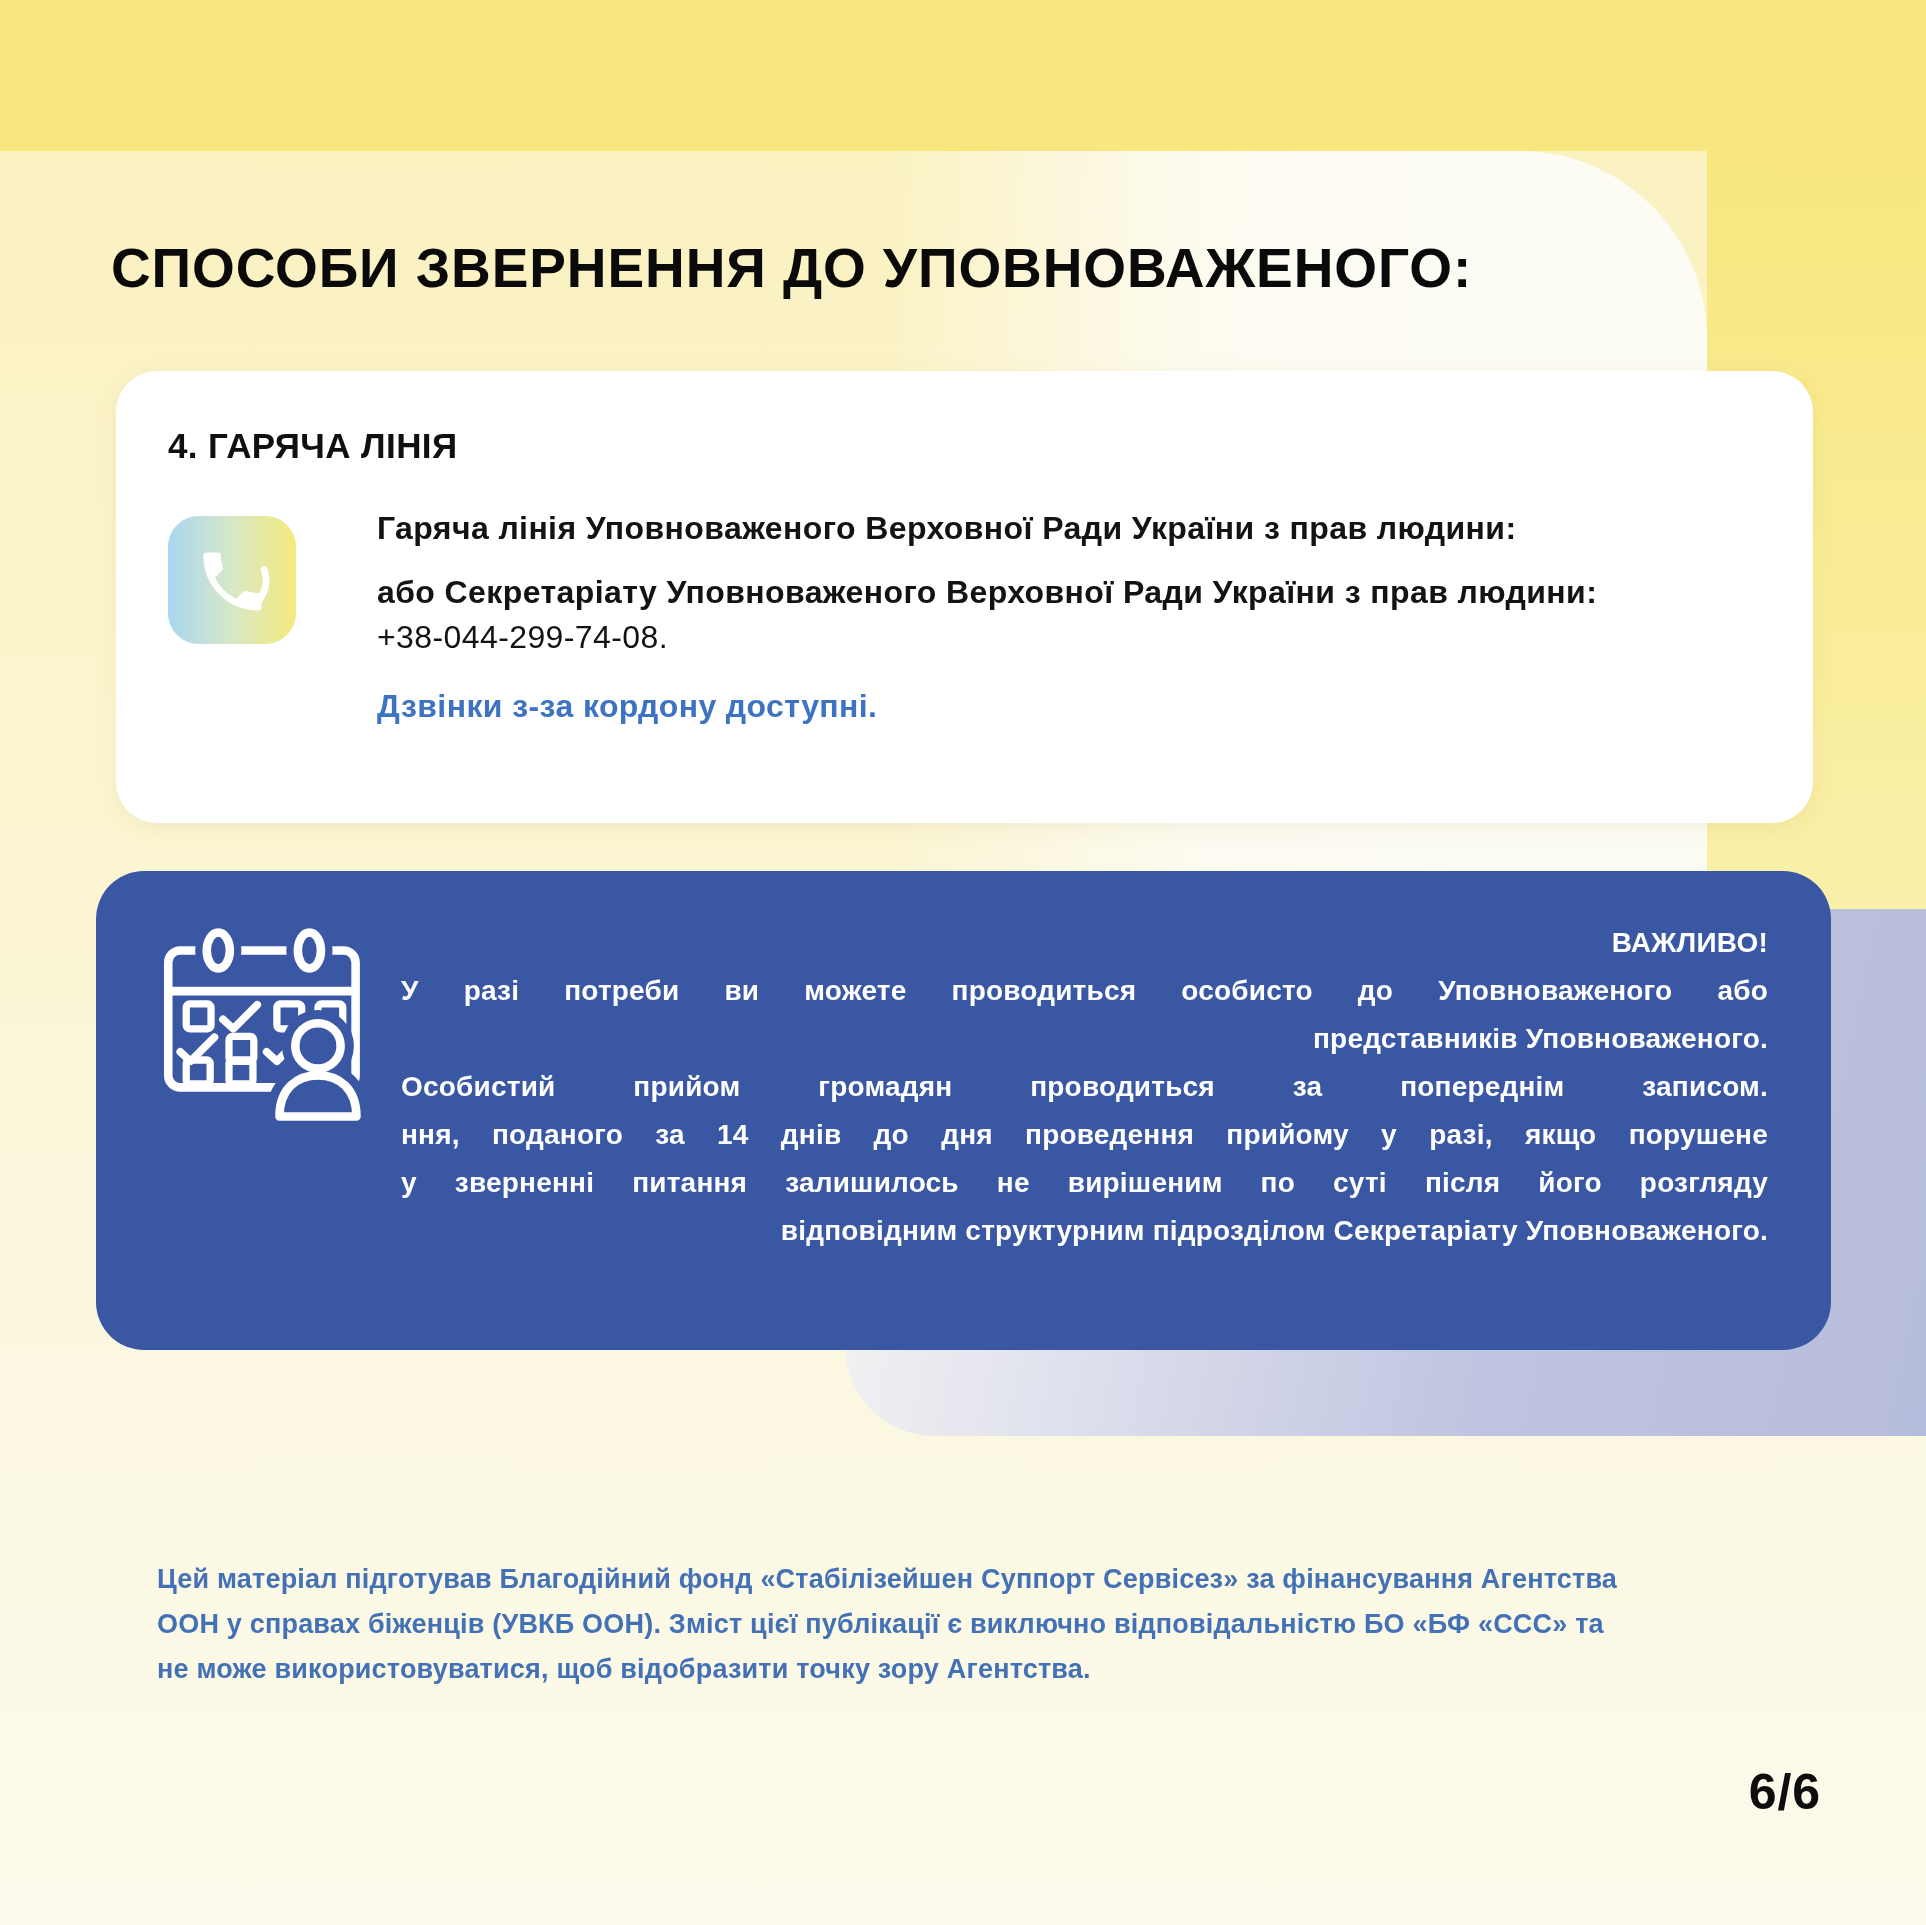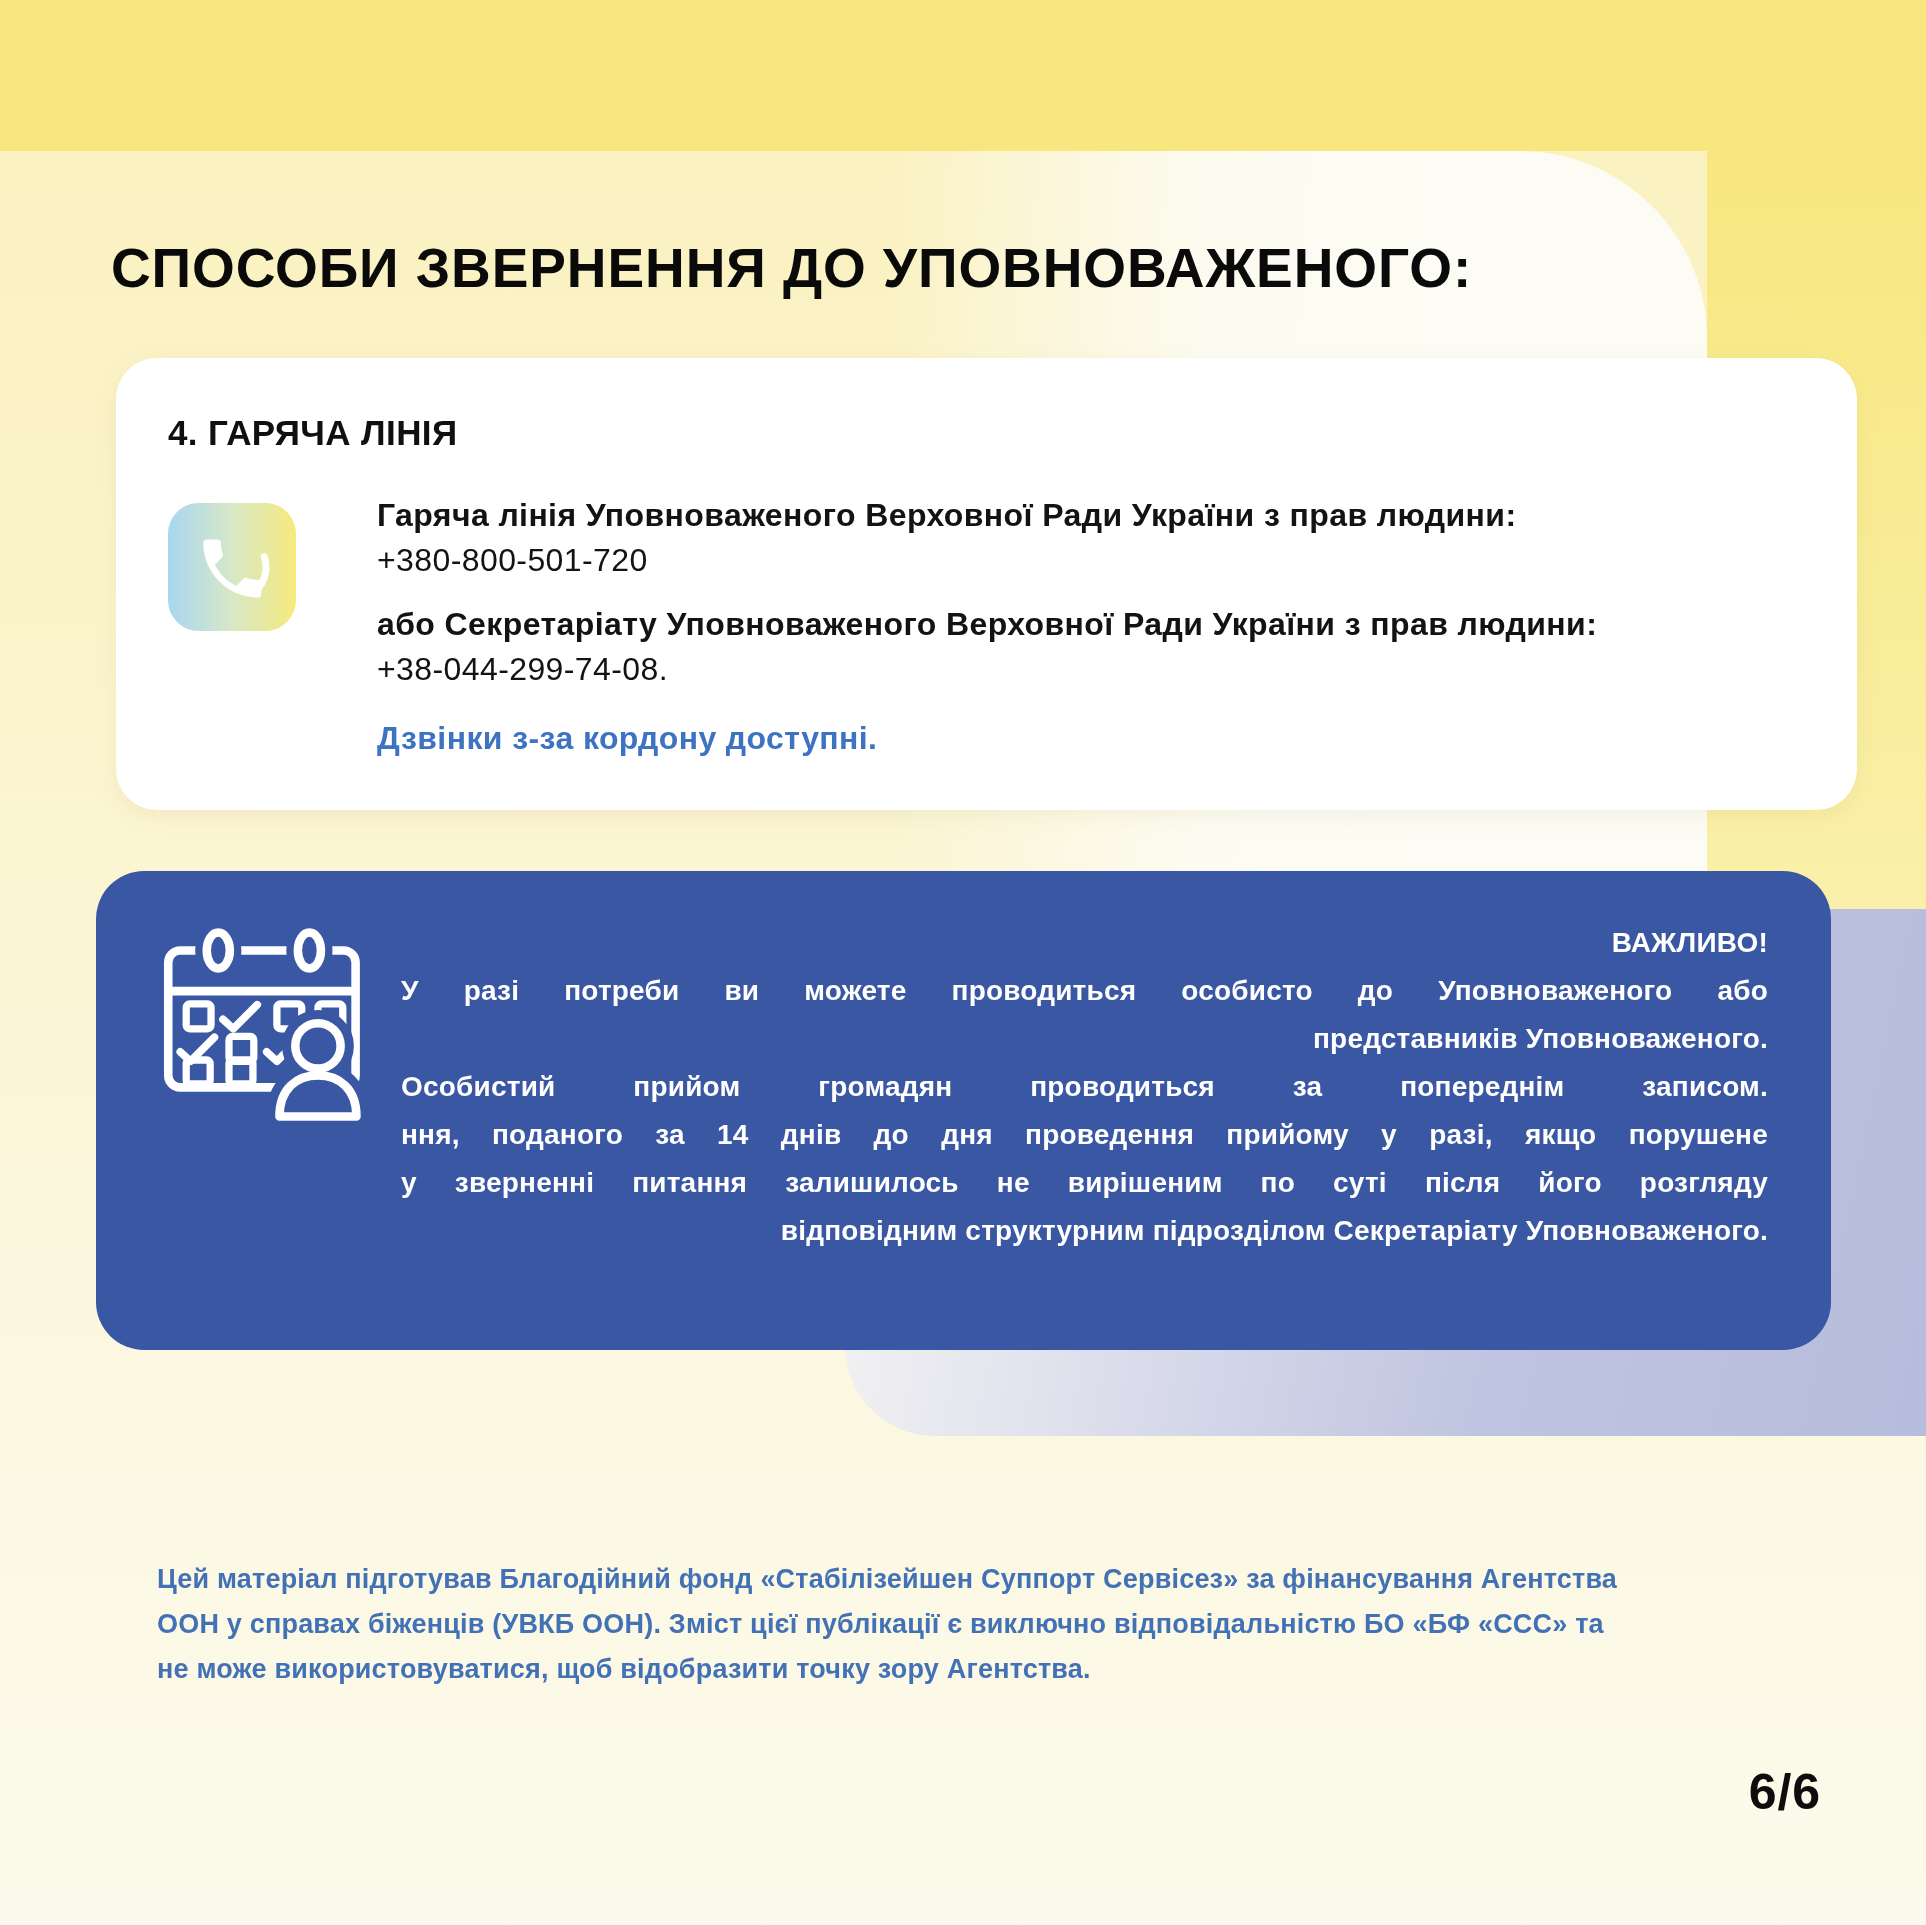--- a/index.html
+++ b/index.html
@@ -14,22 +14,22 @@
   .cream-shape{position:absolute;left:890px;top:151px;width:817px;height:759px;
     border-top-right-radius:188px;
     background:linear-gradient(90deg,rgba(253,252,244,0) 0%,rgba(253,252,244,.92) 38%,#FDFCF4 70%);}
   .lavender-shape{position:absolute;left:845px;top:909px;width:1081px;height:527px;
     border-bottom-left-radius:90px;
     background:linear-gradient(102deg,#F8F7F4 0%,#DCDEEC 30%,#BFC4E0 62%,#B6BCDB 100%);}
 
   .page-title{position:absolute;left:103px;top:228px;margin:8px;
     font-size:55px;font-weight:bold;letter-spacing:0.9px;color:#0A0A0A;}
 
-  .white-card{position:absolute;left:116px;top:358px;width:1697px;height:452px;
-    background:#FFFFFF;border-radius:41px;box-shadow:0 6px 21.4px rgba(160,150,100,.10);padding-left:44px;}
+  .white-card{position:absolute;left:116px;top:371px;width:1697px;height:452px;
+    background:#FFFFFF;border-radius:41px;box-shadow:0 6px 21.4px rgba(160,150,100,.10);}
   .white-card .heading{position:absolute;left:52px;top:55px;margin:0;
     font-size:35px;font-weight:bold;letter-spacing:0.4px;color:#101010;}
   .phone-badge{position:absolute;left:52px;top:145px;width:128px;height:128px;}
   .phone-badge svg{display:block;width:128px;height:128px;}
   .hotline-text{position:absolute;left:261px;top:135px;width:1395px;
     font-size:32px;line-height:45px;color:#131313;letter-spacing:0.4px;}
   .hotline-text .b{font-weight:bold;}
   .hotline-text .num{font-weight:normal;}
   .hotline-text .p2{margin-top:19px;}
   .hotline-text .note{margin-top:24px;font-weight:bold;color:#3E73C2;}
@@ -73,21 +73,20 @@
           </linearGradient>
         </defs>
         <rect x="0" y="0" width="100" height="100" rx="24" fill="url(#pg)"></rect>
         <circle cx="50" cy="50" r="26.5" fill="none" stroke="#FFFFFF" stroke-width="5.5" stroke-linecap="round" stroke-dasharray="26 140.5" transform="rotate(-18 50 50)"></circle>
         <path transform="translate(20 21) scale(2.52)" fill="#FFFFFF" d="M6.62 10.79c1.44 2.83 3.76 5.14 6.59 6.59l2.2-2.21c.27-.27.67-.36 1.02-.24 1.12.37 2.33.57 3.57.57.55 0 1 .45 1 1V20c0 .55-.45 1-1 1-9.39 0-17-7.61-17-17 0-.55.45-1 1-1h3.5c.55 0 1 .45 1 1 0 1.25.2 2.45.57 3.57.11.35.03.74-.25 1.02l-2.2 2.2z"></path>
       </svg>
     </div>
 
     <div class="hotline-text">
       <div class="b">Гаряча лінія Уповноваженого Верховної Ради України з прав людини:</div>
-      <div class="num">+380-800-501-720</div>
       <div class="b p2">або Секретаріату Уповноваженого Верховної Ради України з прав людини:</div>
       <div class="num">+38-044-299-74-08.</div>
       <div class="note">Дзвінки з-за кордону доступні.</div>
     </div>
   </section>
 
   <section class="blue-card">
     <div class="calendar-icon">
       <svg viewBox="0 0 505 485" xmlns="http://www.w3.org/2000/svg" aria-hidden="true">
         <g fill="none" stroke="#FFFFFF" stroke-width="20" stroke-linejoin="round">

